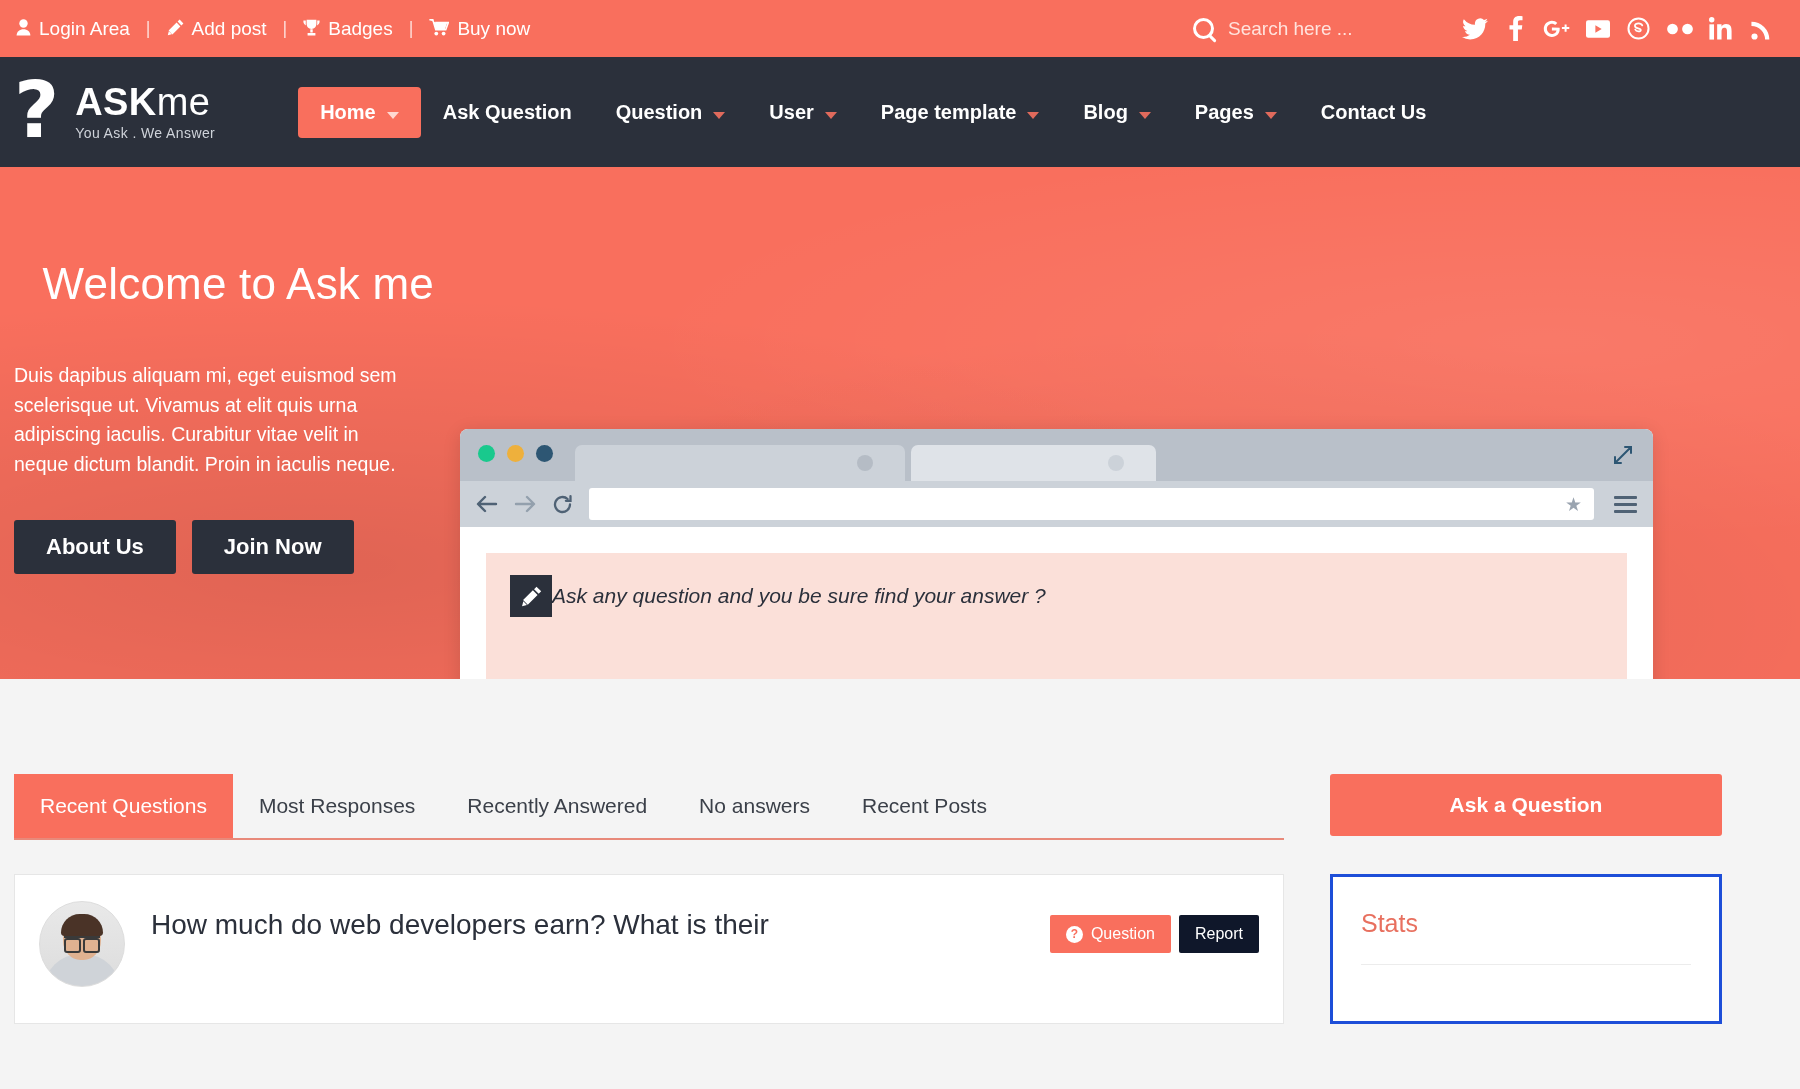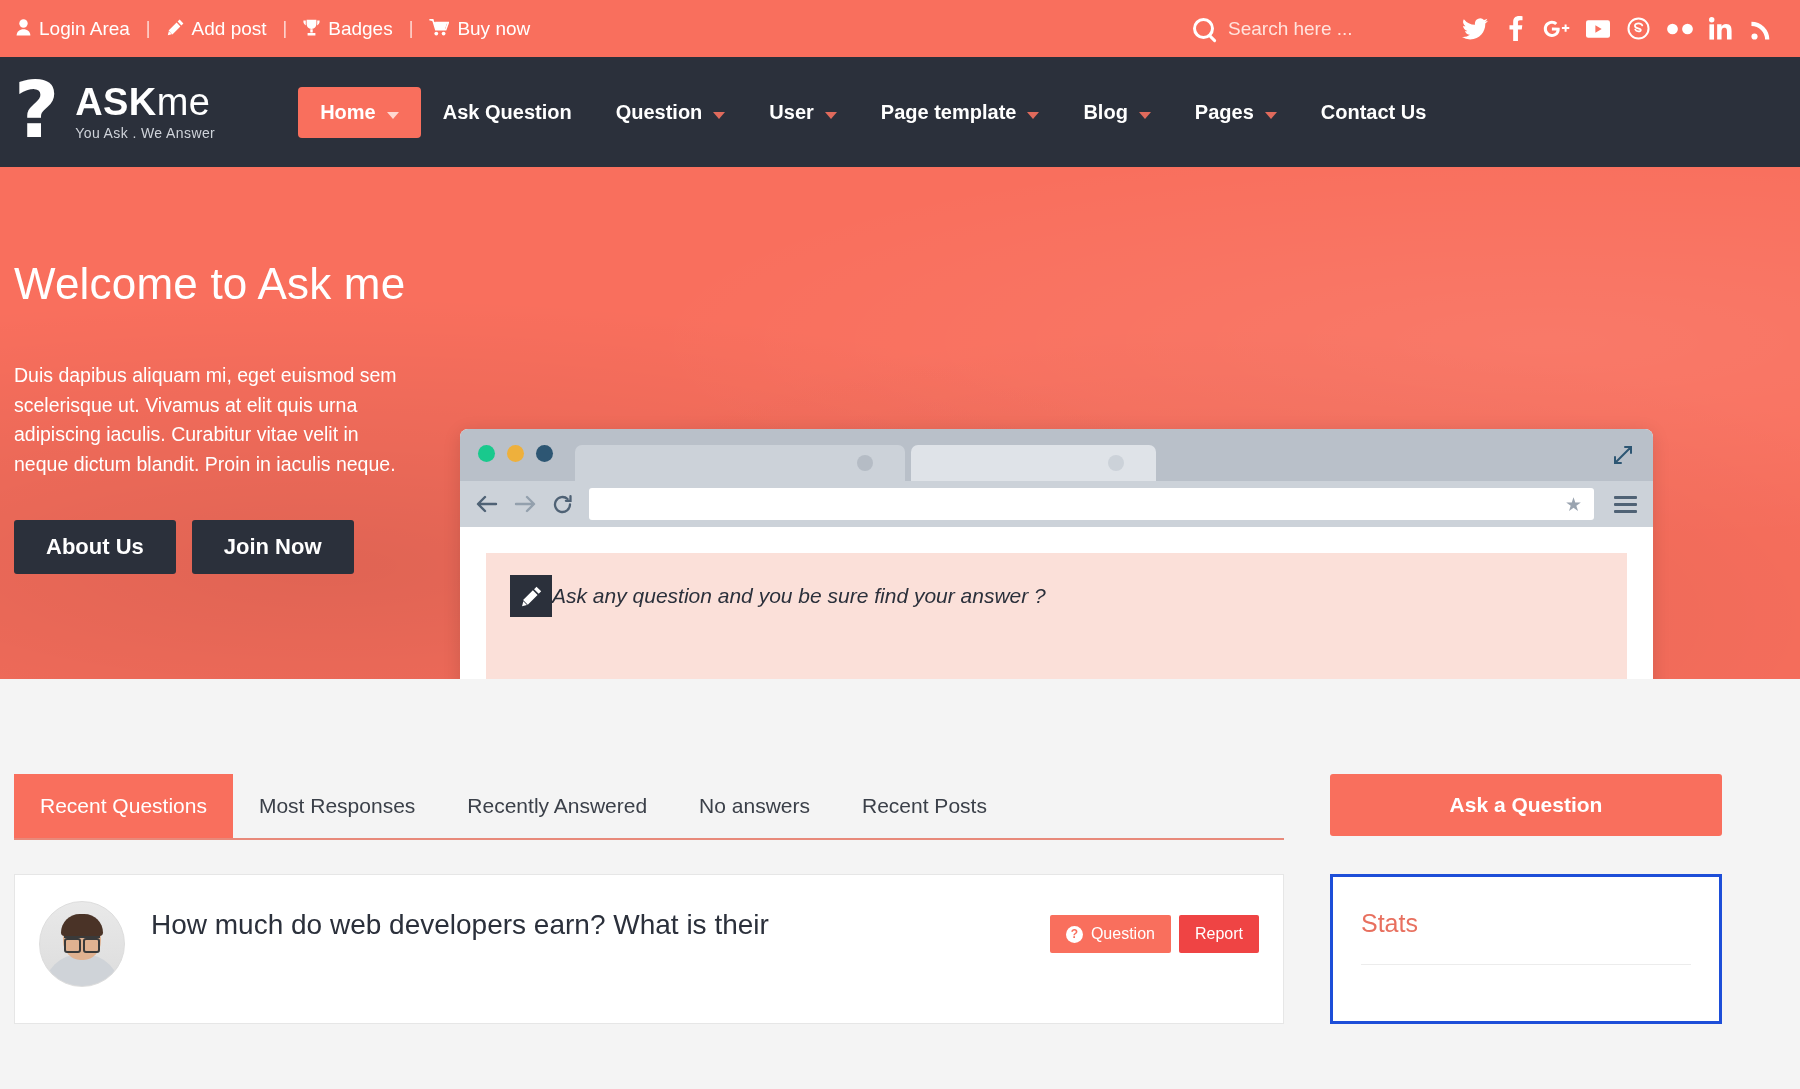--- a/index.html
+++ b/index.html
@@ -86,21 +86,21 @@
     content: ""; position: absolute; inset: 0;
     background:
       radial-gradient(ellipse at 18% 78%, rgba(0,0,0,.10), transparent 48%),
       radial-gradient(ellipse at 86% 34%, rgba(255,255,255,.07), transparent 42%),
       radial-gradient(ellipse at 68% 88%, rgba(0,0,0,.08), transparent 46%);
   }
   .hero-inner {
     position: relative; display: flex; height: 100%; padding: 0 18px 0 14px;
   }
   .hero-left { width: 420px; padding-top: 92px; }
-  .hero-title { font-size: 44px; color: #fff; font-weight: 400; letter-spacing: .2px; }
+  .hero-title { font-size: 44px; color: #fff; font-weight: 400; letter-spacing: .2px; text-align: right; }
   .hero-desc {
     margin-top: 52px; font-size: 19.5px; line-height: 1.52; color: #ffffff;
     width: 400px;
   }
   .hero-btns { margin-top: 40px; display: flex; gap: 16px; }
   .btn-dark {
     background: #2b303b; color: #fff; font-size: 22px; font-weight: bold;
     padding: 14px 32px; border: none; border-radius: 3px;
     font-family: "Liberation Sans", sans-serif; cursor: pointer;
   }
@@ -209,21 +209,21 @@
     background: #f96f5d; color: #fff; font-size: 16px; padding: 10px 16px;
     display: flex; align-items: center; gap: 8px; border-radius: 2px;
     white-space: nowrap;
   }
   .qmark {
     width: 17px; height: 17px; border-radius: 50%; background: #fff;
     color: #f96f5d; font-size: 12px; font-weight: bold; display: flex;
     align-items: center; justify-content: center;
   }
   .badge-r {
-    background: #ef4444; color: #fff; font-size: 16px; padding: 10px 16px;
+    background: #0f172a; color: #fff; font-size: 16px; padding: 10px 16px;
     border-radius: 2px; border: none; font-family: "Liberation Sans", sans-serif;
     cursor: pointer;
   }
   .col-side { width: 392px; }
   .ask-q-btn {
     width: 100%; background: #f96f5d; color: #fff; font-size: 21px;
     font-weight: bold; padding: 19px 0; border: none; border-radius: 3px;
     font-family: "Liberation Sans", sans-serif; cursor: pointer;
   }
   .stats-card {

